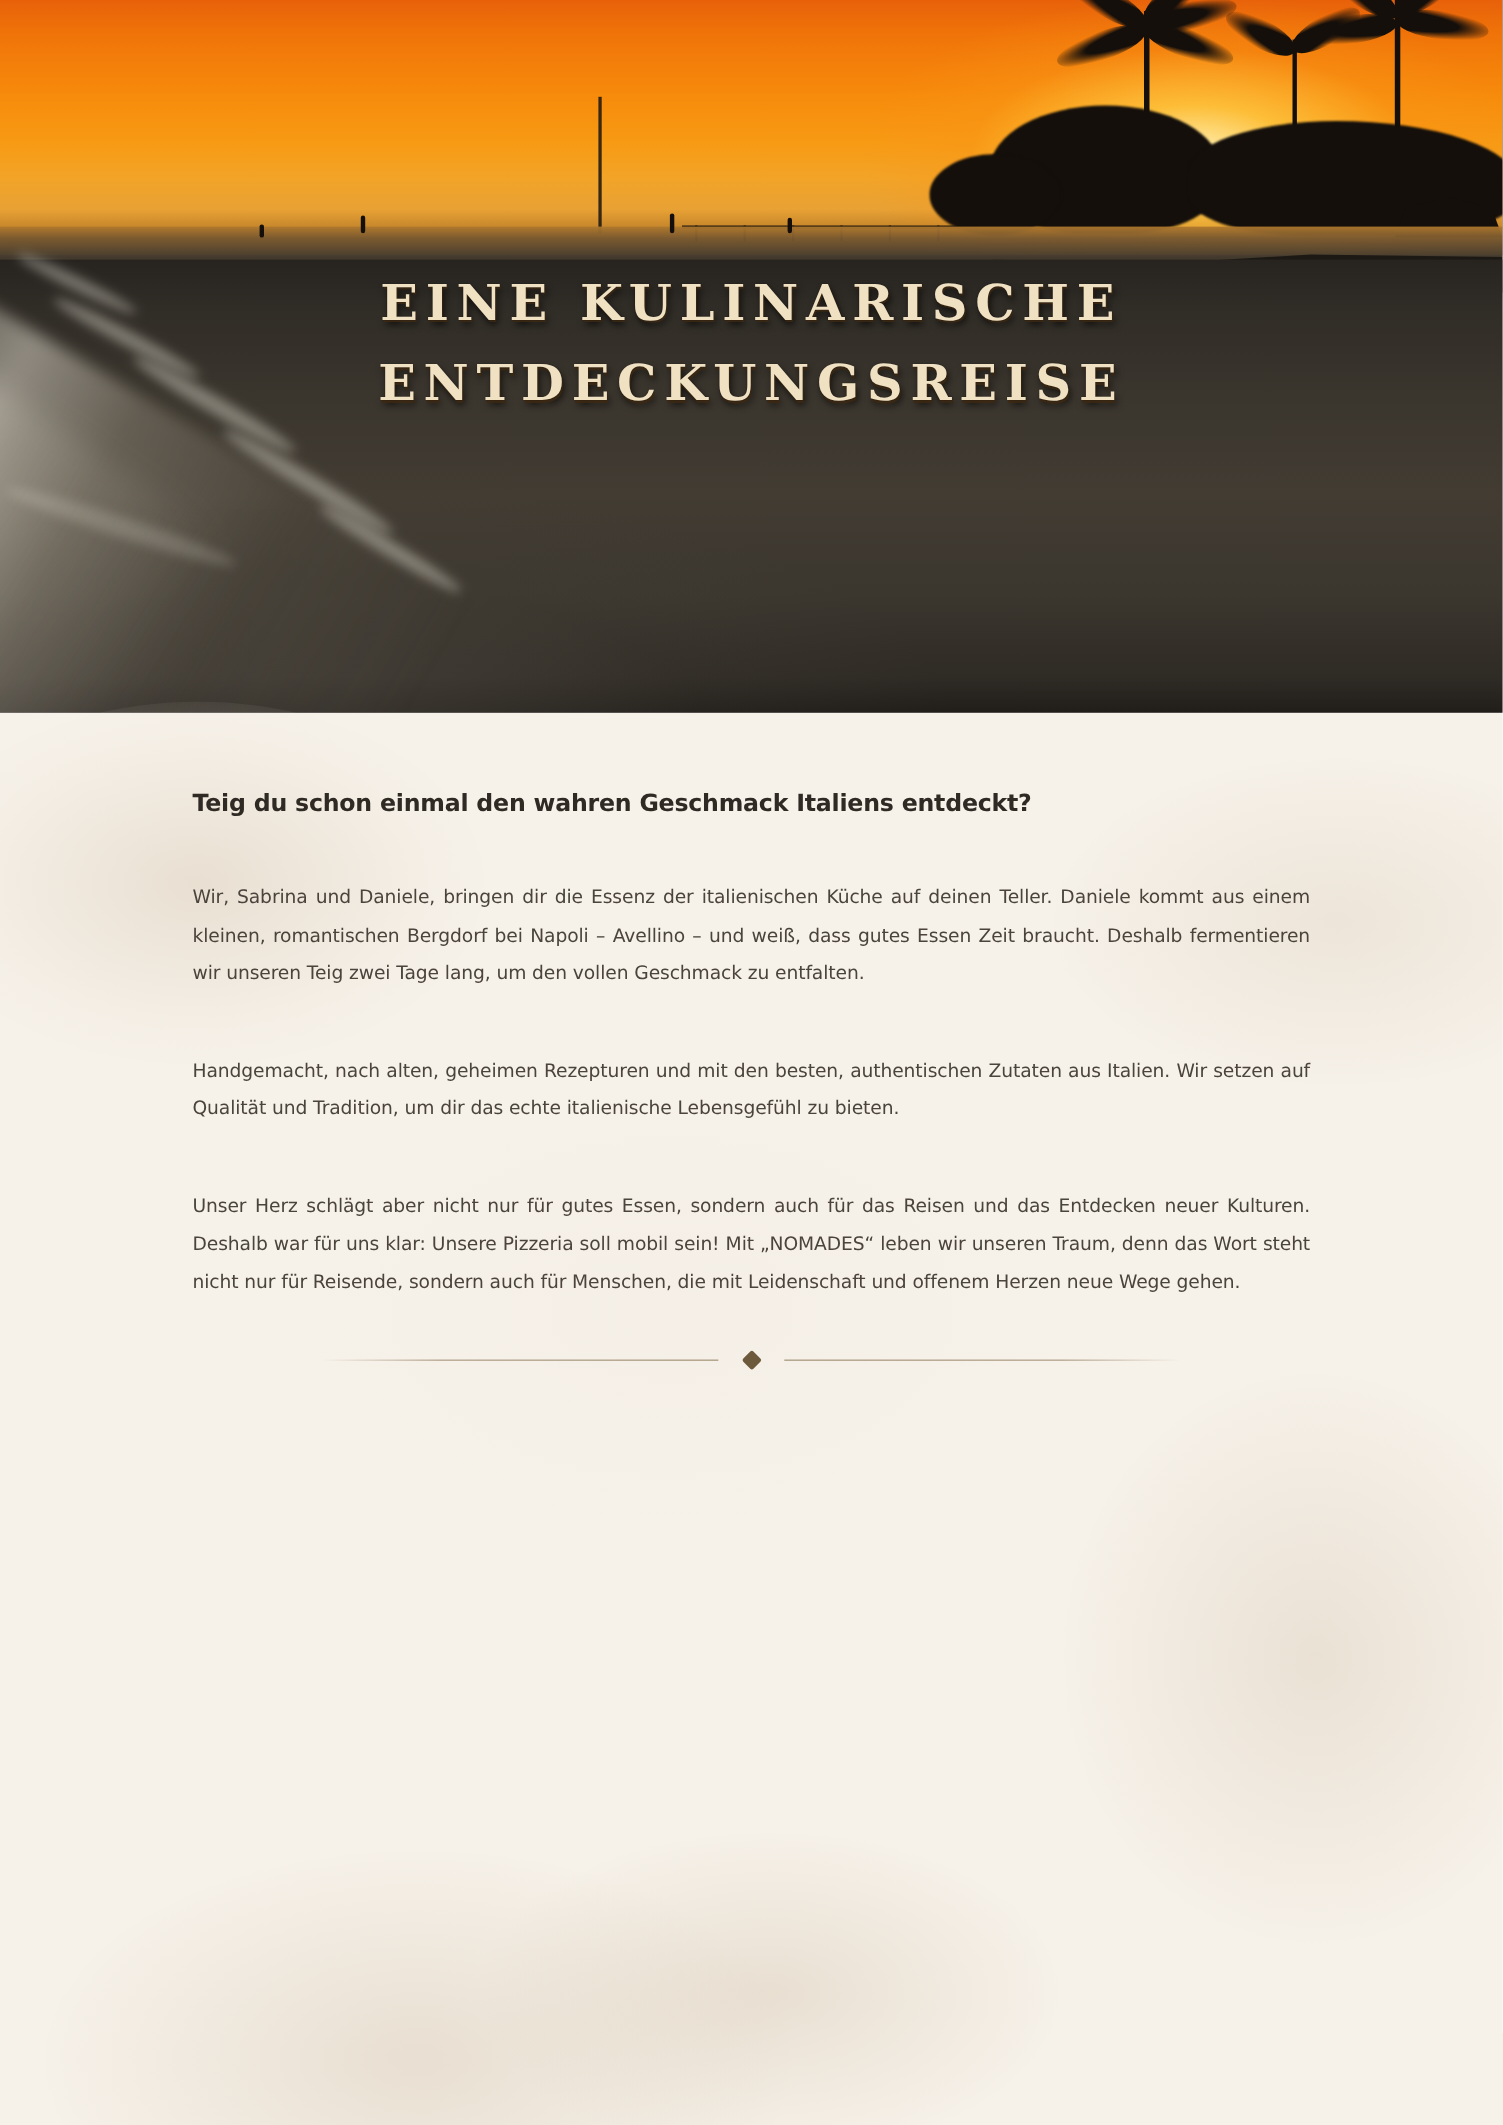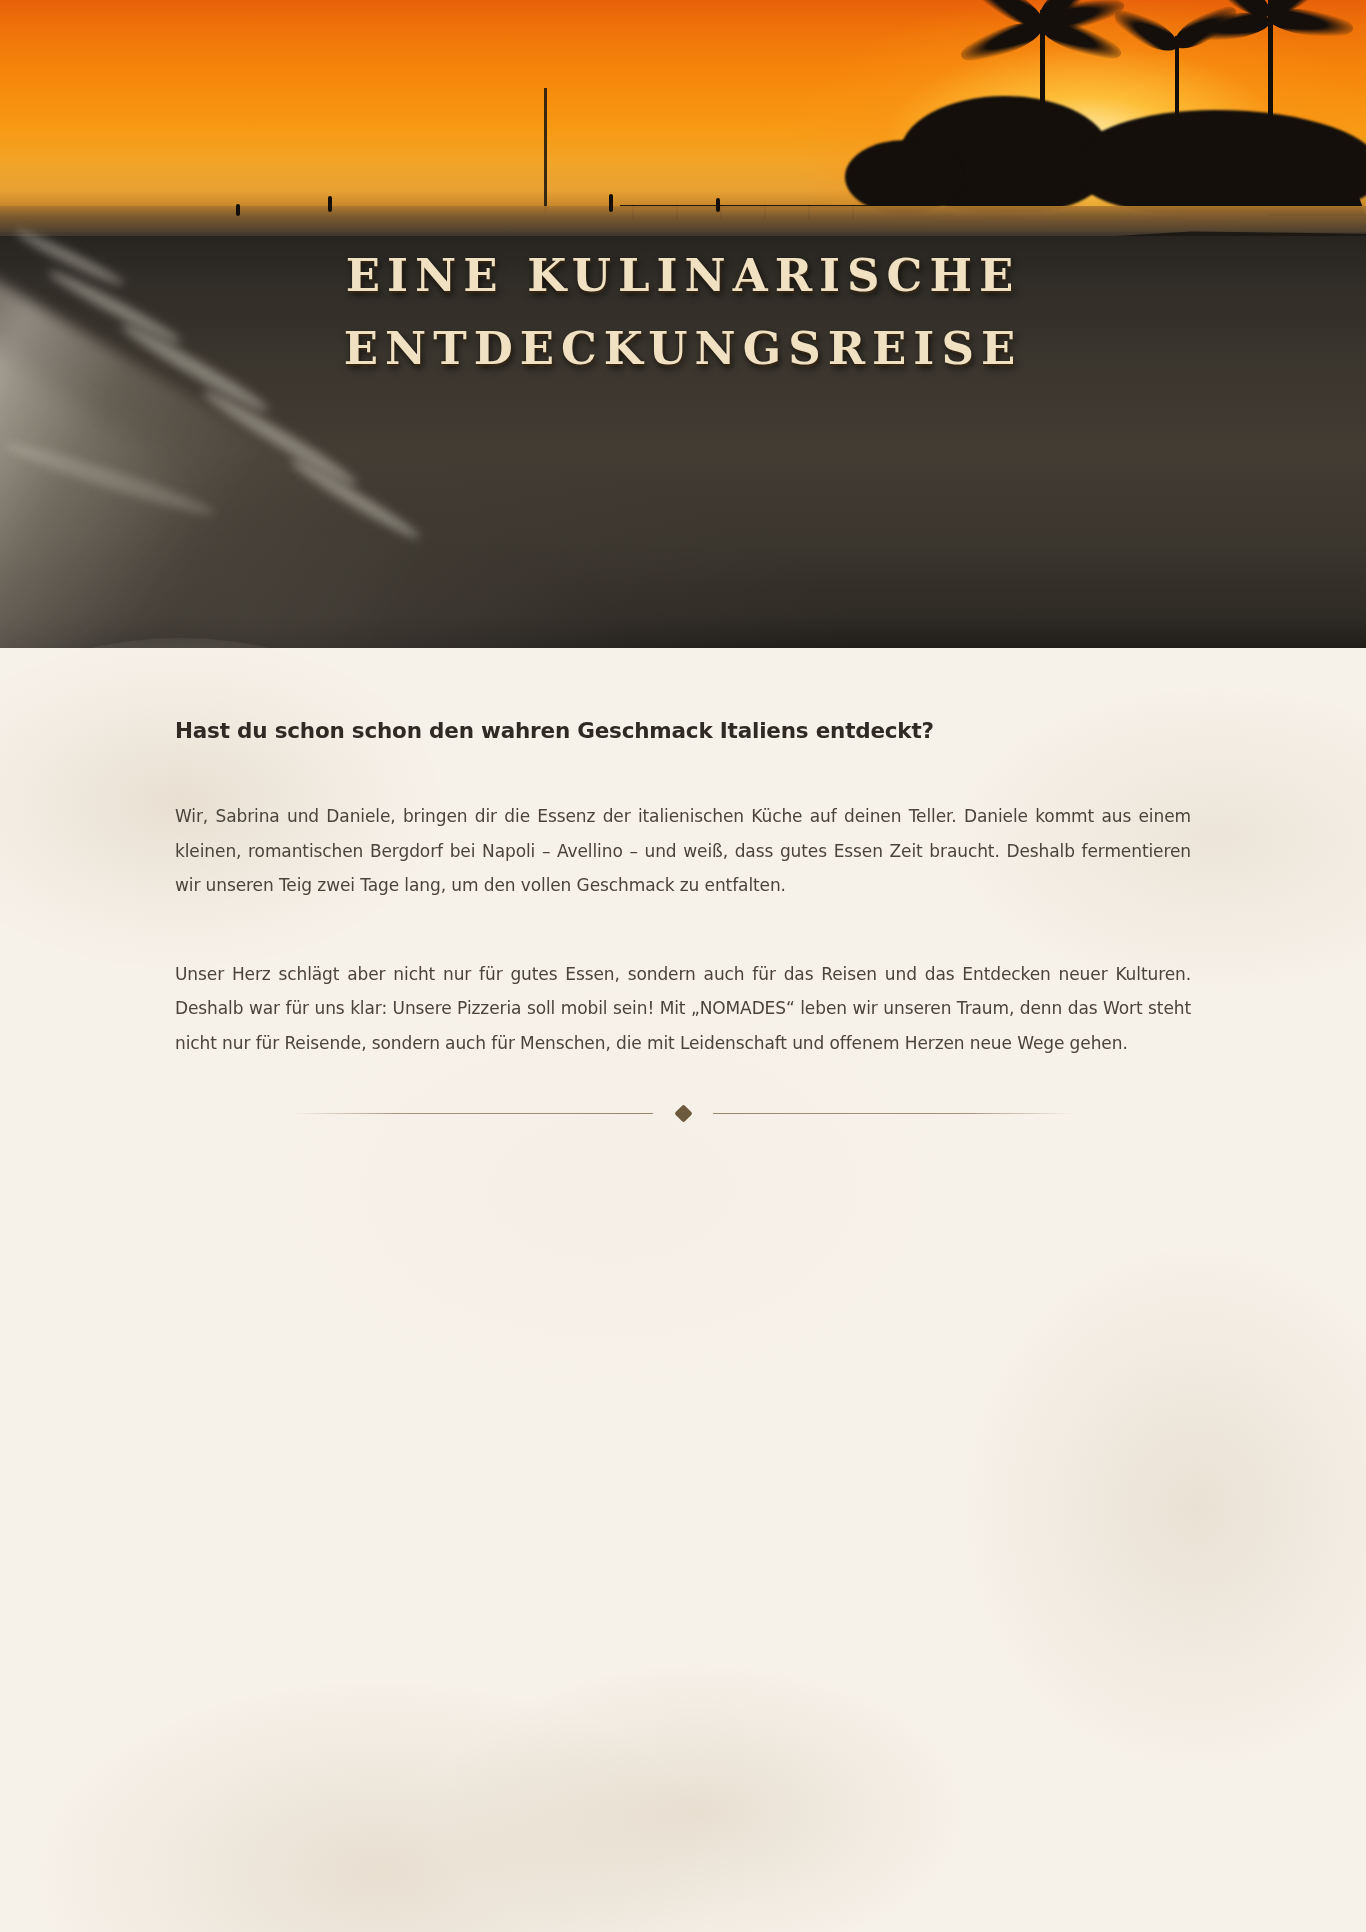--- a/index.html
+++ b/index.html
@@ -335,24 +335,25 @@
 
   <div class="content">
     <div class="blot b1"></div>
     <div class="blot b2"></div>
     <div class="blot b3"></div>
     <div class="blot b4"></div>
     <div class="blot b5"></div>
     <div class="blot b6"></div>
 
     <div class="text-col">
-      <p class="lead">Hast du schon schon den wahren Geschmack Italiens entdeckt?</p>
+      <p class="lead">Teig du schon einmal den wahren Geschmack Italiens entdeckt?</p>
 
       <p class="para">Wir, Sabrina und Daniele, bringen dir die Essenz der italienischen Küche auf deinen Teller. Daniele kommt aus einem kleinen, romantischen Bergdorf bei Napoli – Avellino – und weiß, dass gutes Essen Zeit braucht. Deshalb fermentieren wir unseren Teig zwei Tage lang, um den vollen Geschmack zu entfalten.</p>
 
+      <p class="para">Handgemacht, nach alten, geheimen Rezepturen und mit den besten, authentischen Zutaten aus Italien. Wir setzen auf Qualität und Tradition, um dir das echte italienische Lebensgefühl zu bieten.</p>
 
       <p class="para">Unser Herz schlägt aber nicht nur für gutes Essen, sondern auch für das Reisen und das Entdecken neuer Kulturen. Deshalb war für uns klar: Unsere Pizzeria soll mobil sein! Mit „NOMADES“ leben wir unseren Traum, denn das Wort steht nicht nur für Reisende, sondern auch für Menschen, die mit Leidenschaft und offenem Herzen neue Wege gehen.</p>
 
 
       <div class="divider">
         <div class="line"></div>
         <div class="diamond"></div>
         <div class="line right"></div>
       </div>
     </div>

